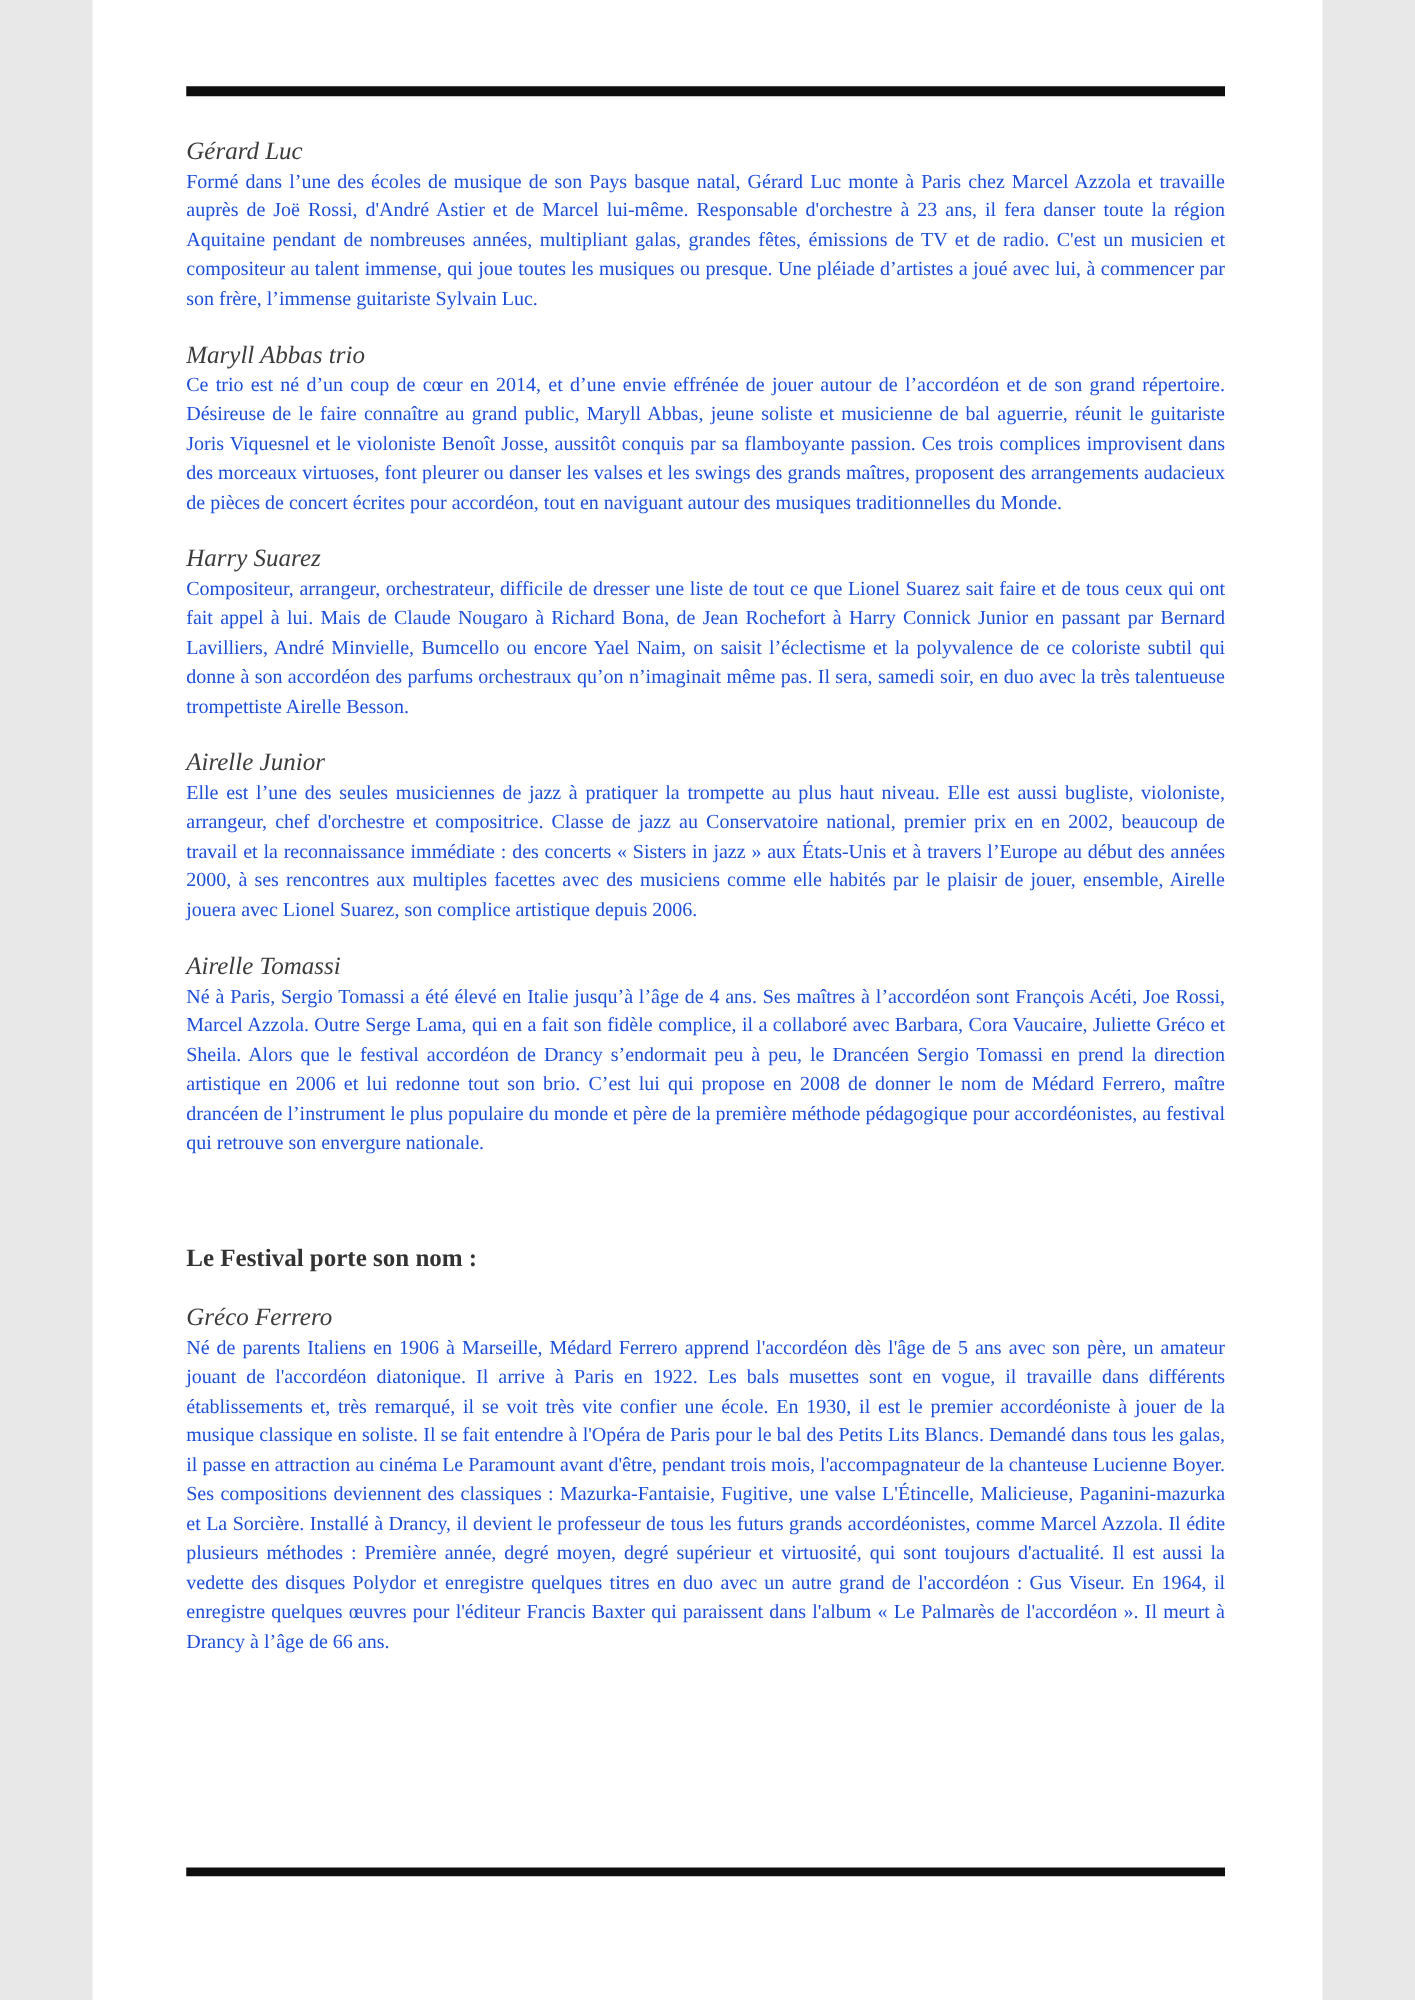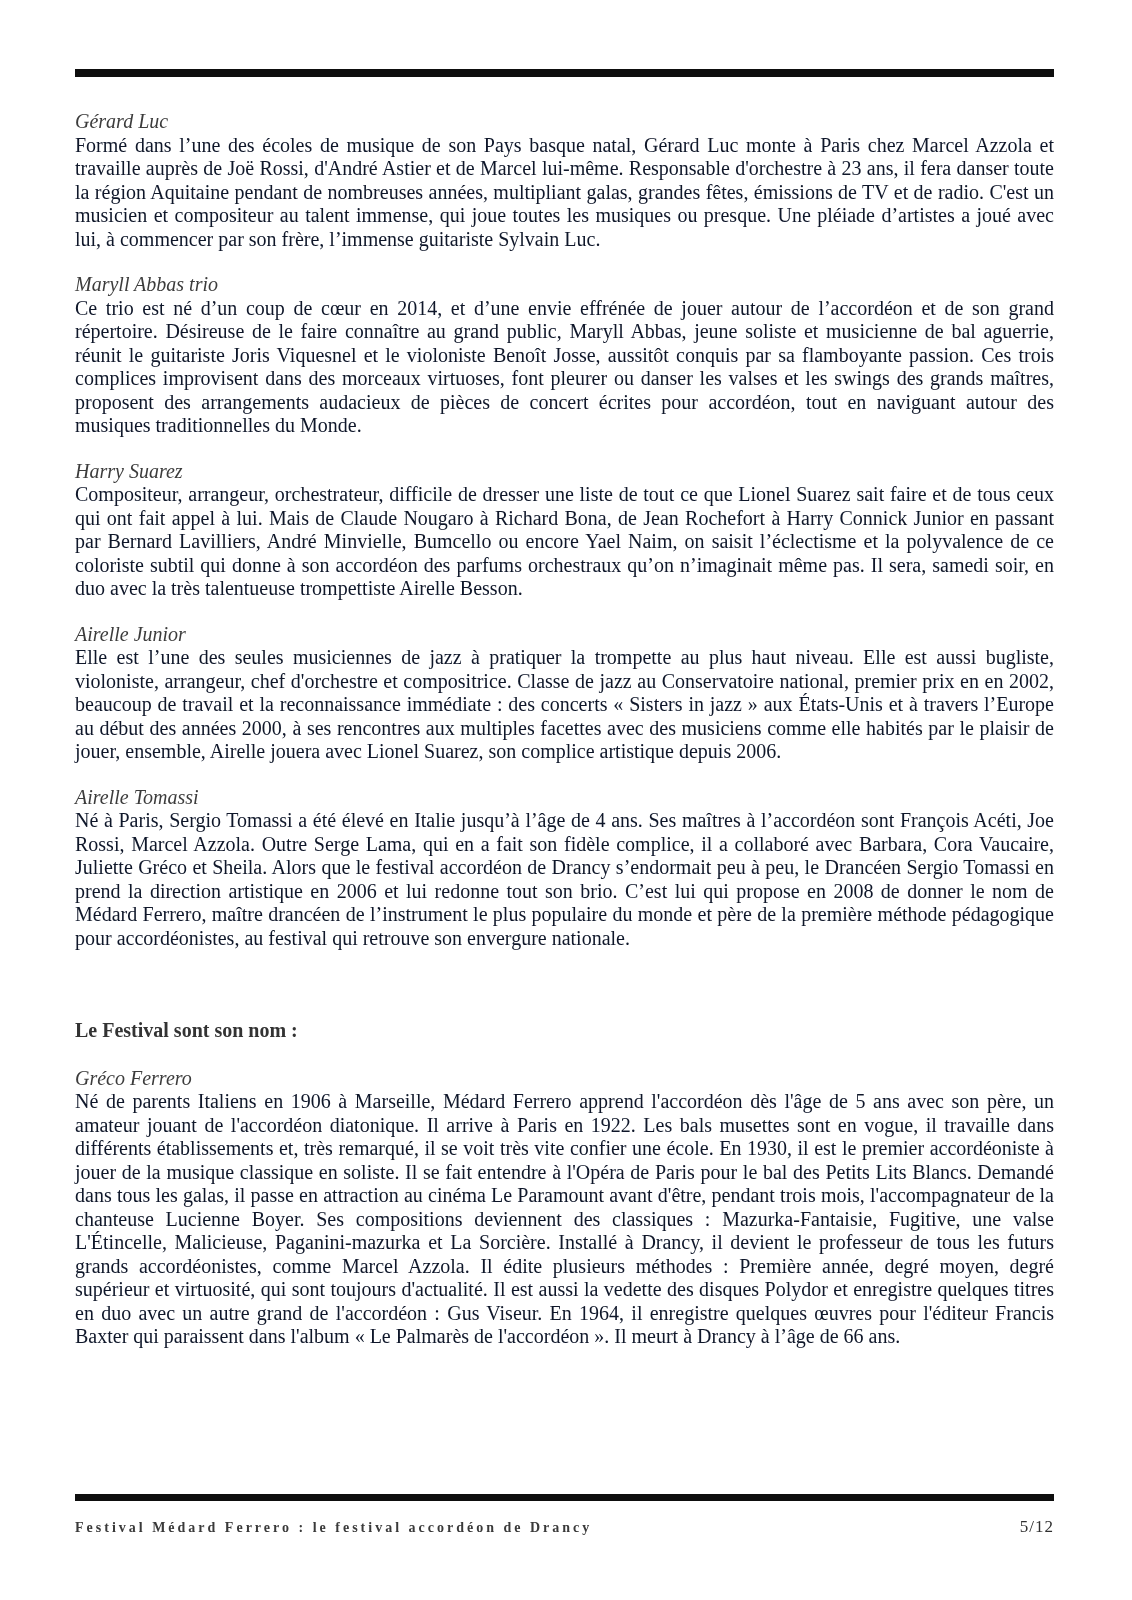--- a/index.html
+++ b/index.html
@@ -2,21 +2,21 @@
 <html><head>
 <meta charset="utf-8">
 <style>
   html, body {
     margin: 0;
     padding: 0;
     background: #e8e8e8;
   }
   .page {
     position: relative;
-    width: 1132px;
+    width: 984px;
     height: 1600px;
     margin: 0 auto;
     background: #ffffff;
     overflow: hidden;
     font-family: "Liberation Serif", "DejaVu Serif", serif;
     color: #414141;
     box-sizing: border-box;
   }
   .content {
     padding: 0 78px 0 75px;
@@ -33,24 +33,24 @@
     line-height: 23.5px;
     font-weight: normal;
     font-style: italic;
     color: #3c3c3c;
   }
   .artist-section.first .artist-heading {
     margin-top: 33px;
   }
   .bio {
     margin: 0;
-    font-size: 20px;
+    font-size: 16px;
     line-height: 23.5px;
     text-align: justify;
-    color: #0f172a;
+    color: #1d4ed8;
   }
   .festival-subtitle {
     margin: 69px 0 0 0;
     font-size: 20px;
     line-height: 23.5px;
     font-weight: bold;
     color: #333333;
   }
   .ferrero-section .artist-heading {
     margin-top: 24px;
@@ -109,28 +109,24 @@
     <section class="artist-section">
       <h2 class="artist-heading">Airelle Junior</h2>
       <p class="bio">Elle est l’une des seules musiciennes de jazz à pratiquer la trompette au plus haut niveau. Elle est aussi bugliste, violoniste, arrangeur, chef d'orchestre et compositrice. Classe de jazz au Conservatoire national, premier prix en en 2002, beaucoup de travail et la reconnaissance immédiate : des concerts « Sisters in jazz » aux États-Unis et à travers l’Europe au début des années 2000, à ses rencontres aux multiples facettes avec des musiciens comme elle habités par le plaisir de jouer, ensemble, Airelle jouera avec Lionel Suarez, son complice artistique depuis 2006.</p>
     </section>
 
     <section class="artist-section">
       <h2 class="artist-heading">Airelle Tomassi</h2>
       <p class="bio">Né à Paris, Sergio Tomassi a été élevé en Italie jusqu’à l’âge de 4 ans. Ses maîtres à l’accordéon sont François Acéti, Joe Rossi, Marcel Azzola. Outre Serge Lama, qui en a fait son fidèle complice, il a collaboré avec Barbara, Cora Vaucaire, Juliette Gréco et Sheila. Alors que le festival accordéon de Drancy s’endormait peu à peu, le Drancéen Sergio Tomassi en prend la direction artistique en 2006 et lui redonne tout son brio. C’est lui qui propose en 2008 de donner le nom de Médard Ferrero, maître drancéen de l’instrument le plus populaire du monde et père de la première méthode pédagogique pour accordéonistes, au festival qui retrouve son envergure nationale.</p>
     </section>
 
-    <h1 class="festival-subtitle">Le Festival sont son nom :</h1>
+    <h1 class="festival-subtitle">Le Festival porte son nom :</h1>
 
     <section class="artist-section ferrero-section">
       <h2 class="artist-heading">Gréco Ferrero</h2>
       <p class="bio"><span>Né de parents Italiens en 1906 à Marseille, Médard Ferrero apprend l'accordéon dès l'âge de 5 ans avec son père, un amateur jouant de l'accordéon diatonique. Il arrive à Paris en 1922. Les bals musettes sont en vogue, il travaille dans différents établissements et, très remarqué, il se voit très vite confier une école. En 1930, il est le premier accordéoniste à jouer de la musique classique en soliste. Il se fait entendre à l'Opéra de Paris pour le bal des Petits Lits Blancs. Demandé dans tous les galas, il passe en attraction au cinéma Le Paramount avant d'être, pendant trois mois, l'accompagnateur de la chanteuse Lucienne Boyer. Ses compositions deviennent des classiques : </span><span class="it">Mazurka-Fantaisie</span><span>, </span><span class="it">Fugitive</span><span>, une valse </span><span class="it">L'Étincelle</span><span>, </span><span class="it">Malicieuse</span><span>, </span><span class="it">Paganini-mazurka</span><span> et </span><span class="it">La Sorcière</span><span>. Installé à Drancy, il devient le professeur de tous les futurs grands accordéonistes, comme Marcel Azzola. Il édite plusieurs méthodes : Première année, degré moyen, degré supérieur et virtuosité, qui sont toujours d'actualité. Il est aussi la vedette des disques Polydor et enregistre quelques titres en duo avec un autre grand de l'accordéon : Gus Viseur. En 1964, il enregistre quelques œuvres pour l'éditeur Francis Baxter qui paraissent dans l'album « Le Palmarès de l'accordéon ». Il meurt à Drancy à l’âge de 66 ans.</span></p>
     </section>
   </div>
 
   <footer class="page-footer">
     <div class="footer-rule"></div>
-    <div class="footer-row">
-      <span class="footer-title">Festival Médard Ferrero : le festival accordéon de Drancy</span>
-      <span class="page-number">5/12</span>
-    </div>
   </footer>
 </div>
 
 </body></html>

